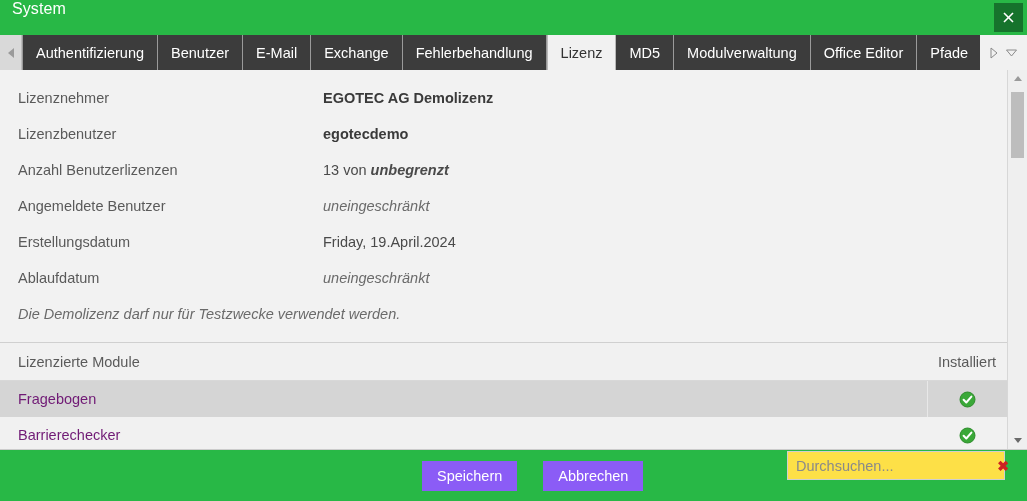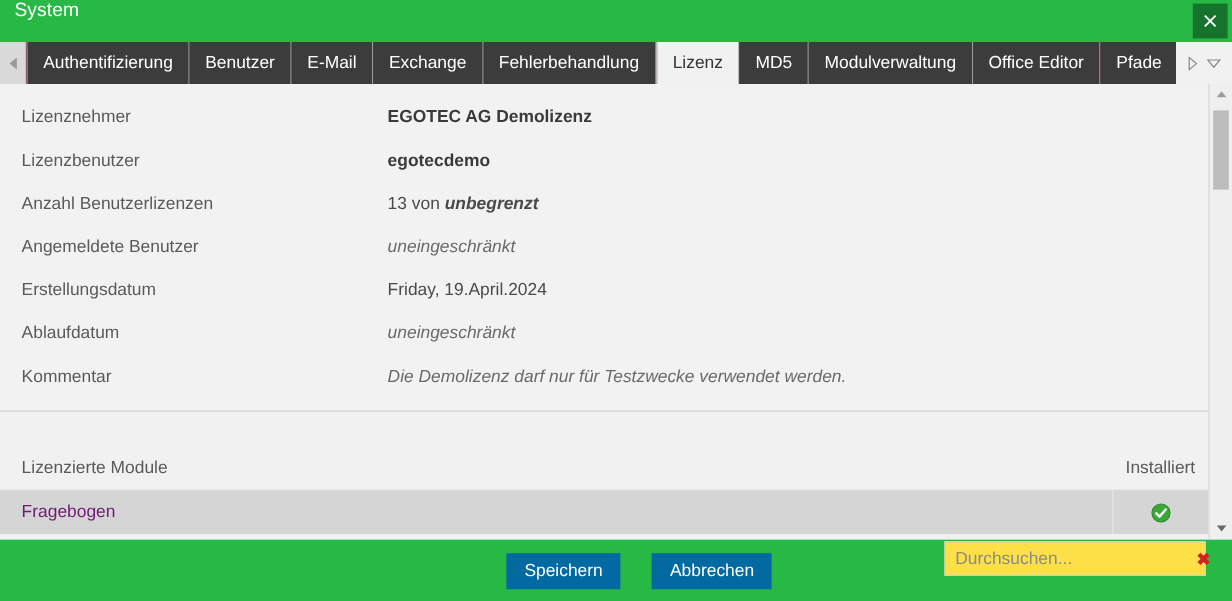--- a/index.html
+++ b/index.html
@@ -105,21 +105,20 @@
     background: #f1f1f1;
     overflow: hidden;
     border-bottom: 1px solid #cccccc;
   }
   #content-scroll {
     flex: 1 1 auto;
     display: flex;
     flex-direction: column;
     overflow: hidden;
     background: #f1f1f1;
-    gap: 28px;
   }
 
   
   #info-panel {
     background: #f2f2f2;
     padding: 10px 0 10px 0;
     border-bottom: 1px solid #d0d0d0;
     flex: 0 0 auto;
   }
   .info-row {
@@ -220,21 +219,21 @@
   
   #footer {
     flex: 0 0 51px;
     height: 51px;
     background: #28b846;
     display: flex;
     align-items: center;
     position: relative;
   }
   .footer-btn {
-    background: #0369a1;
+    background: #8b5cf6;
     color: #ffffff;
     font-size: 14.5px;
     border: none;
     height: 30px;
     padding: 0 15px;
     cursor: pointer;
     font-family: "Liberation Sans", sans-serif;
   }
   #btn-speichern { margin-left: 422px; }
   #btn-abbrechen { margin-left: 26px; }
@@ -358,21 +357,20 @@
           </div>
           <div class="info-row">
             <div class="info-label">Erstellungsdatum</div>
             <div class="info-value">Friday, 19.April.2024</div>
           </div>
           <div class="info-row">
             <div class="info-label">Ablaufdatum</div>
             <div class="info-value v-italic">uneingeschränkt</div>
           </div>
           <div class="info-row">
-            <div class="info-label">Kommentar</div>
             <div class="info-value v-italic">Die Demolizenz darf nur für Testzwecke verwendet werden.</div>
           </div>
         </div>
 
       <div id="module-table">
         <div class="mod-header">
           <div class="mh-name">Lizenzierte Module</div>
           <div class="mh-installed">Installiert</div>
         </div>
         <div id="module-rows">

